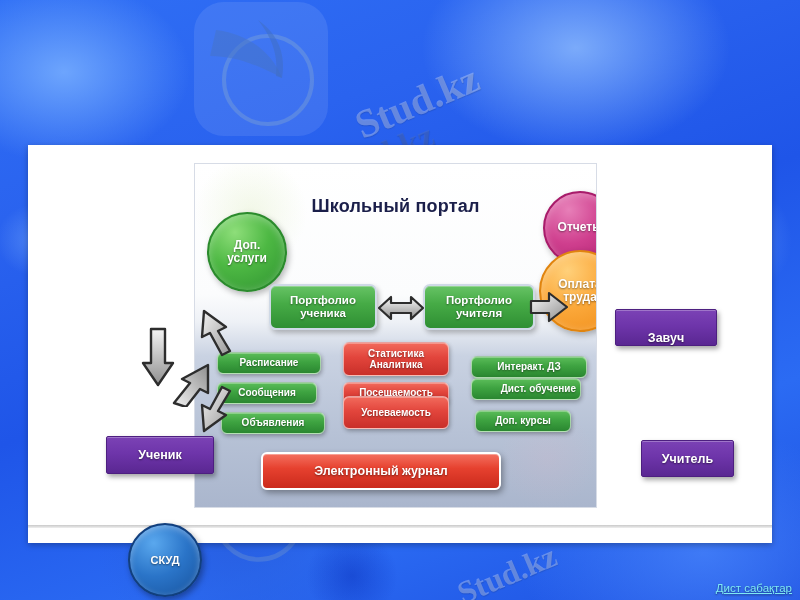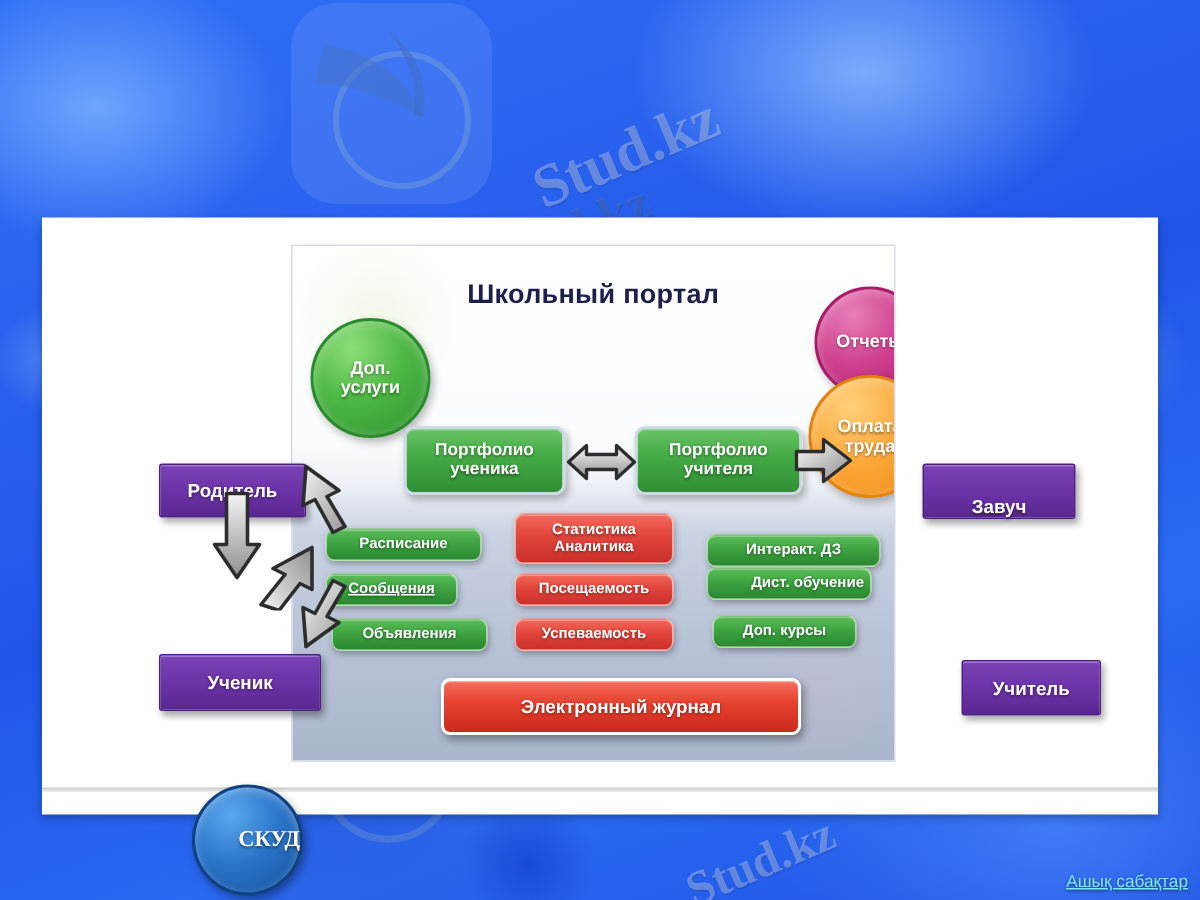--- a/index.html
+++ b/index.html
@@ -92,21 +92,21 @@
     content:"";
     position:absolute; inset:0;
     background:
       radial-gradient(circle 80px at 14% 14%, rgba(200,225,150,.22), transparent 70%),
       radial-gradient(circle 70px at 88% 86%, rgba(220,180,200,.18), transparent 70%);
     pointer-events:none;
   }
 
   .diag-title {
     position: absolute;
-    left: 0; right: 0; top: 22px;
+    left: 0; right: 0; top: 32px;
     text-align: center;
     font-size: 18px; font-weight: bold;
     color: #1b1f4a;
     letter-spacing: .2px;
     text-shadow: 0 1px 0 rgba(255,255,255,.9);
     z-index: 5;
   }
 
   
   .node {
@@ -138,25 +138,24 @@
   #actor-uchitel { left: 613px; top: 295px; width: 93px; height: 37px; }
 
   
   #skud {
     position: absolute;
     left: 100px; top: 378px;
     width: 74px; height: 74px; border-radius: 50%;
     background: radial-gradient(circle at 34% 26%, #5aa8ee 0%, #2a74c8 48%, #17529c 100%);
     border: 2px solid #123f7d;
     box-shadow: 2px 3px 6px rgba(0,0,0,.35), inset 0 2px 6px rgba(255,255,255,.35);
-    display: flex; align-items: center; justify-content: flex-end;
-    color: #fff; font-weight: bold; font-size: 15px;
+    display: flex; align-items: center; justify-content: center;
+    color: #fff; font-weight: bold; font-size: 11px;
     text-shadow: 0 1px 2px rgba(0,0,0,.5);
     z-index: 9;
-    font-family: Liberation Serif, serif;
   }
 
   
   .circ {
     border-radius: 50%;
     flex-direction: column;
     box-shadow: 2px 3px 6px rgba(0,0,0,.28), inset 0 2px 8px rgba(255,255,255,.35);
   }
   #c-dop {
     left: 12px; top: 48px; width: 80px; height: 80px; font-size: 12px;
@@ -197,35 +196,35 @@
   }
   .pill.green {
     background: linear-gradient(180deg,#5bbd59 0%, #3ea341 45%, #2a8730 100%);
   }
   .pill.red {
     background: linear-gradient(180deg,#f26a5c 0%, #e2453c 45%, #c92f29 100%);
   }
   .pill.red.two { line-height: 1.15; }
 
   #p-rasp   { left: 22px;  top: 188px; width: 104px; height: 22px; }
-  #p-soob   { left: 22px;  top: 218px; width: 88px; height: 22px; text-decoration: underline; }
+  #p-soob   { left: 22px;  top: 218px; width: 100px; height: 22px; }
   #p-obyav  { left: 26px;  top: 248px; width: 104px; height: 22px; }
 
   #p-stat   { left: 148px; top: 178px; width: 106px; height: 34px; flex-direction: column; }
   #p-poses  { left: 148px; top: 218px; width: 106px; height: 22px; text-align: right; }
-  #p-uspev  { left: 148px; top: 248px; width: 106px; height: 22px; }
+  #p-uspev  { left: 148px; top: 232px; width: 106px; height: 33px; }
 
   #p-inter  { left: 276px; top: 192px; width: 116px; height: 22px; }
   #p-dist   { left: 276px; top: 214px; width: 110px; height: 22px; justify-content: flex-end; }
   #p-kursy  { left: 280px; top: 246px; width: 96px; height: 22px; }
 
   
   #ej {
     position: absolute;
-    left: 99px; top: 288px;
+    left: 66px; top: 288px;
     width: 240px; height: 38px;
     border-radius: 6px;
     background: linear-gradient(180deg,#f4705f 0%, #e6412f 42%, #cb2a1c 100%);
     border: 2px solid #ffffff;
     box-shadow: 2px 3px 6px rgba(0,0,0,.35), inset 0 1px 0 rgba(255,255,255,.35);
     display: flex; align-items: center; justify-content: center;
     color: #fff; font-weight: bold; font-size: 12.5px;
     text-shadow: 0 1px 2px rgba(0,0,0,.45);
     z-index: 7;
   }
@@ -277,23 +276,20 @@
   <div class="wm wm-mid2">Stud.kz</div>
   <div class="wm wm-mid3">Stud.kz</div>
   <div class="wm wm-mid4">Stud.kz</div>
   <div class="wm wm-low">Stud.kz</div>
   <div class="wm wm-bot">Stud.kz</div>
 
   <div id="slide">
 
     <div id="slide-divider"></div>
 
-    <div class="actor" id="actor-roditel">
-      <span>Родитель</span>
-    </div>
     <div class="actor" id="actor-uchenik">
       <span>Ученик</span>
     </div>
     <div class="actor" id="actor-zavuch">
       <span>Завуч</span>
     </div>
     <div class="actor" id="actor-uchitel">
       <span>Учитель</span>
     </div>
 
@@ -419,15 +415,15 @@
         <span>Доп. курсы</span>
       </div>
 
       <div id="ej">
         <span>Электронный журнал</span>
       </div>
 
     </div>
   </div>
 
-  <a id="ashyk" href="#">Ашық сабақтар</a>
+  <a id="ashyk" href="#">Дист сабақтар</a>
 
 </div>
 
 </body></html>

